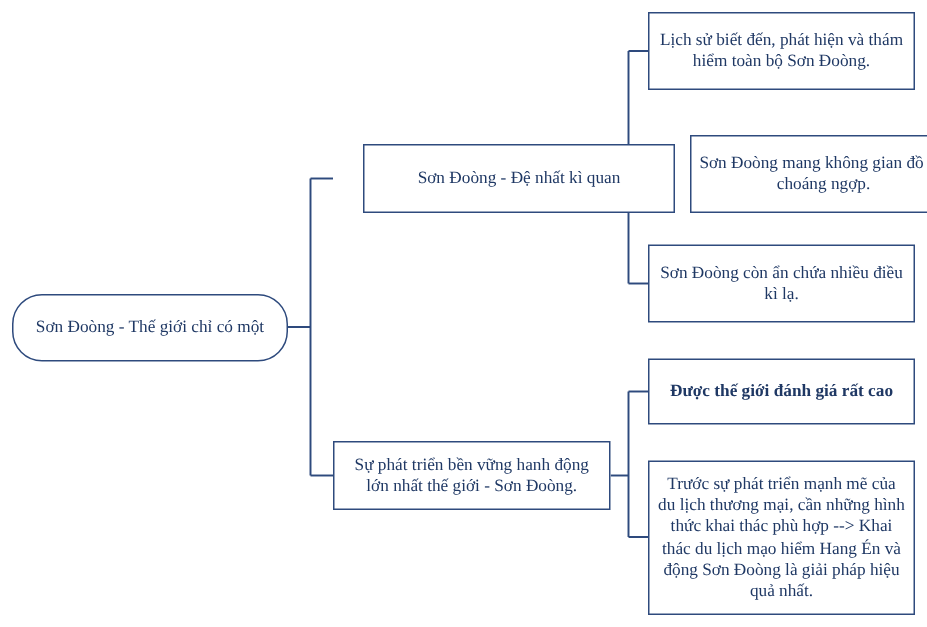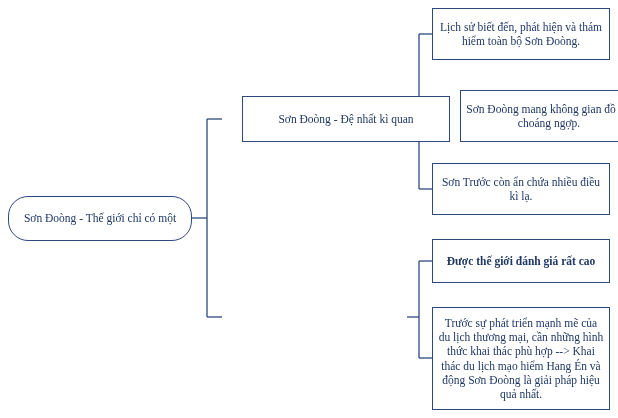--- a/index.html
+++ b/index.html
@@ -131,31 +131,34 @@
   </svg>
 
   <div class="node" id="root">
     <span>Sơn Đoòng - Thế giới chỉ có một</span>
   </div>
 
   <div class="node" id="branch-1">
     <span>Sơn Đoòng - Đệ nhất kì quan</span>
   </div>
 
+  <div class="node" id="branch-2">
+    <span>Sự phát triển bền vững hanh động lớn nhất thế giới - Sơn Đoòng.</span>
+  </div>
 
   <div class="node" id="leaf-1-1">
     <span>Lịch sử biết đến, phát hiện và thám hiểm toàn bộ Sơn Đoòng.</span>
   </div>
 
   <div class="node" id="leaf-1-2">
     <span>Sơn Đoòng mang không gian đồ sộ, choáng ngợp.</span>
   </div>
 
   <div class="node" id="leaf-1-3">
-    <span>Sơn Trước còn ẩn chứa nhiều điều kì lạ.</span>
+    <span>Sơn Đoòng còn ẩn chứa nhiều điều kì lạ.</span>
   </div>
 
   <div class="node" id="leaf-2-1">
     <span>Được thế giới đánh giá rất cao</span>
   </div>
 
   <div class="node" id="leaf-2-2">
     <span>Trước sự phát triển mạnh mẽ của du lịch thương mại, cần những hình thức khai thác phù hợp --&gt; Khai thác du lịch mạo hiểm Hang Én và động Sơn Đoòng là giải pháp hiệu quả nhất.</span>
   </div>
 

